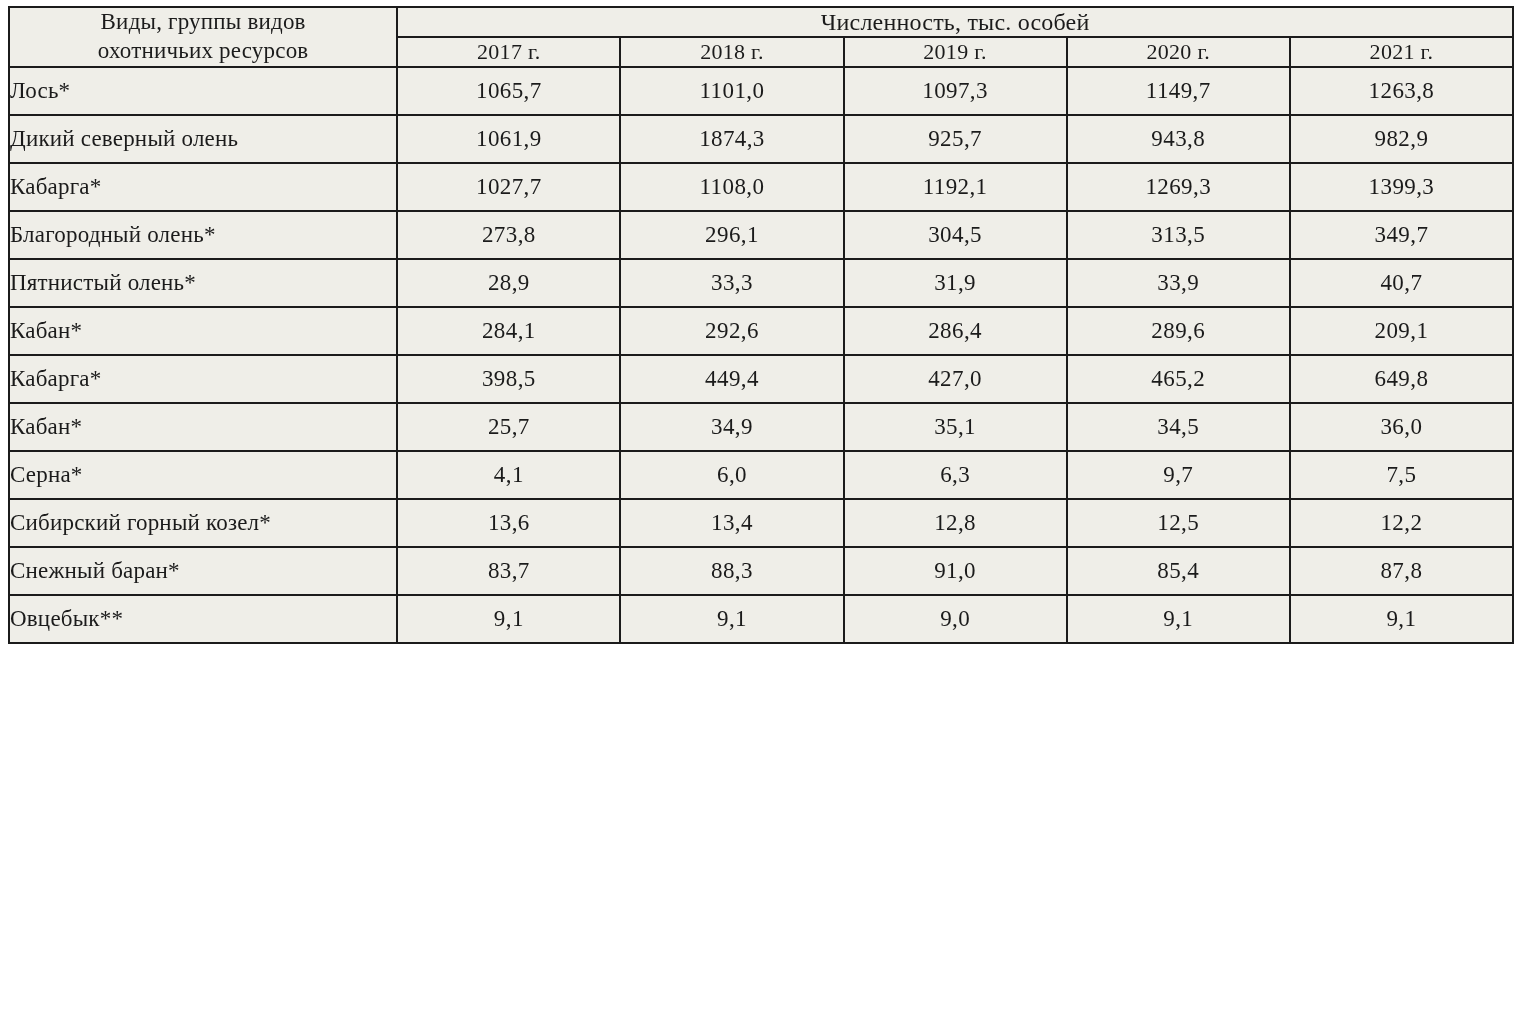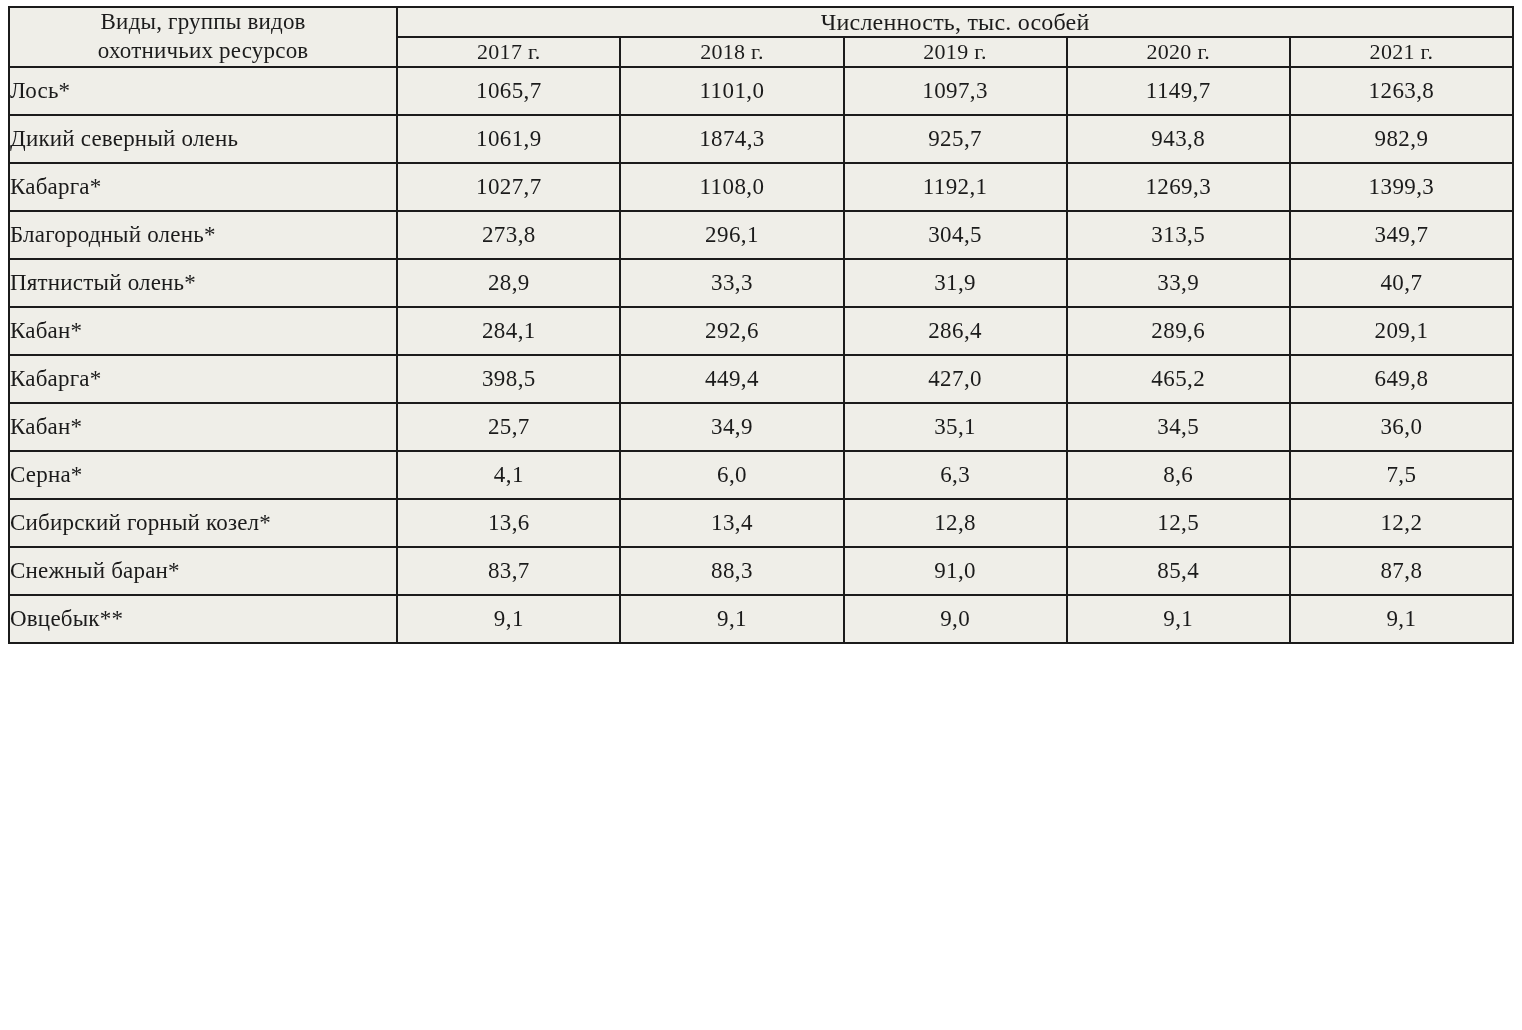--- a/index.html
+++ b/index.html
@@ -174,21 +174,21 @@
         <td class="row-val">34,9</td>
         <td class="row-val">35,1</td>
         <td class="row-val">34,5</td>
         <td class="row-val">36,0</td>
       </tr>
       <tr class="data-row">
         <td class="row-name">Серна*</td>
         <td class="row-val">4,1</td>
         <td class="row-val">6,0</td>
         <td class="row-val">6,3</td>
-        <td class="row-val">8,6</td>
+        <td class="row-val">9,7</td>
         <td class="row-val">7,5</td>
       </tr>
       <tr class="data-row">
         <td class="row-name">Сибирский горный козел*</td>
         <td class="row-val">13,6</td>
         <td class="row-val">13,4</td>
         <td class="row-val">12,8</td>
         <td class="row-val">12,5</td>
         <td class="row-val">12,2</td>
       </tr>

